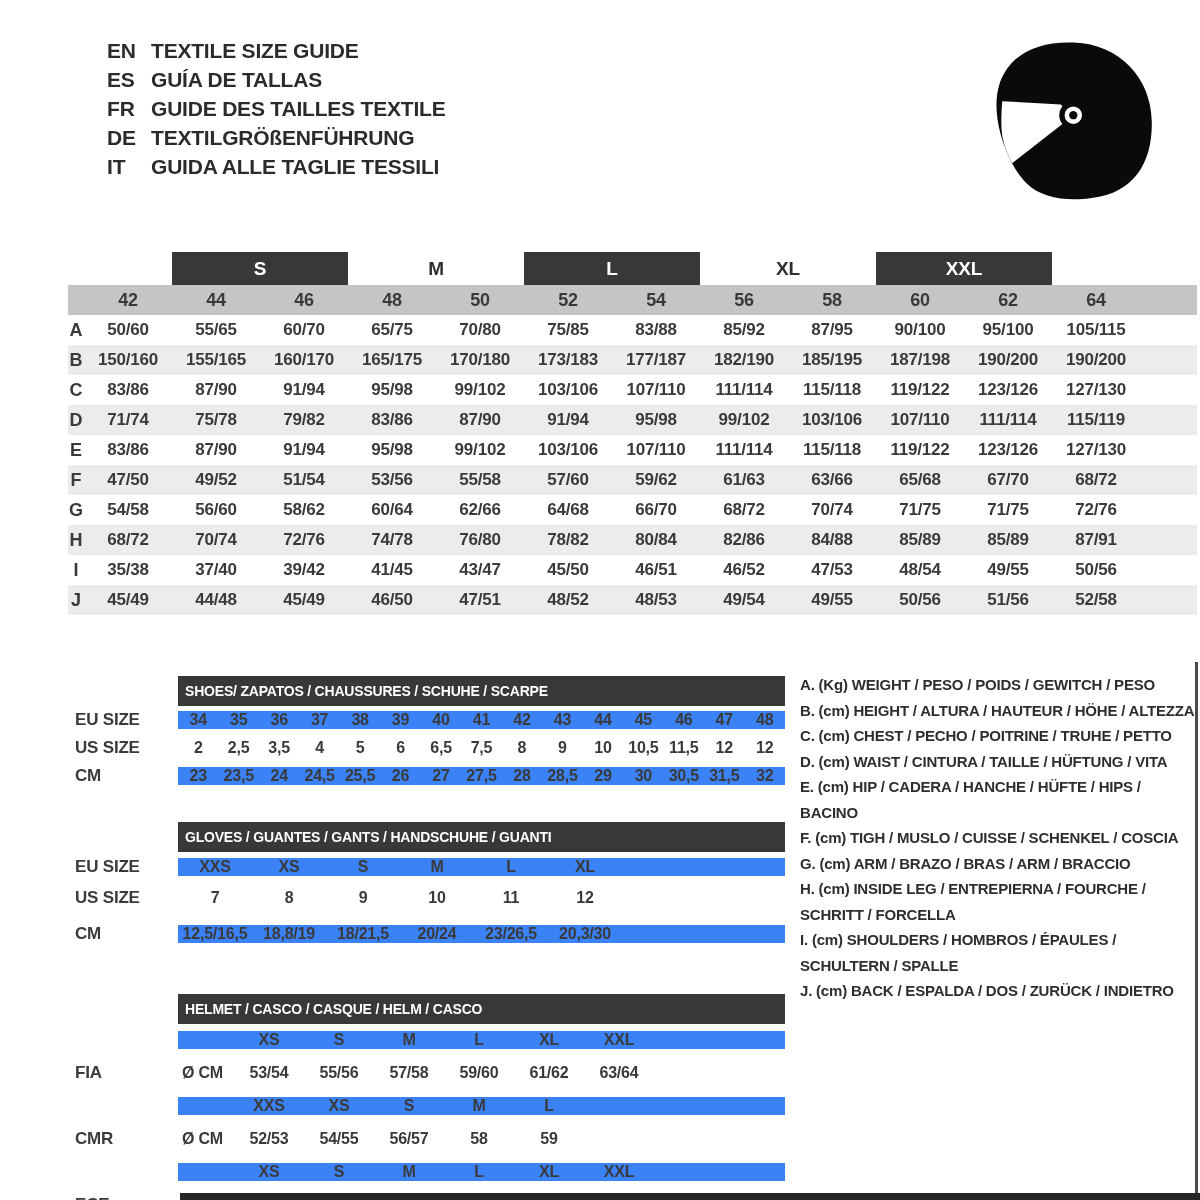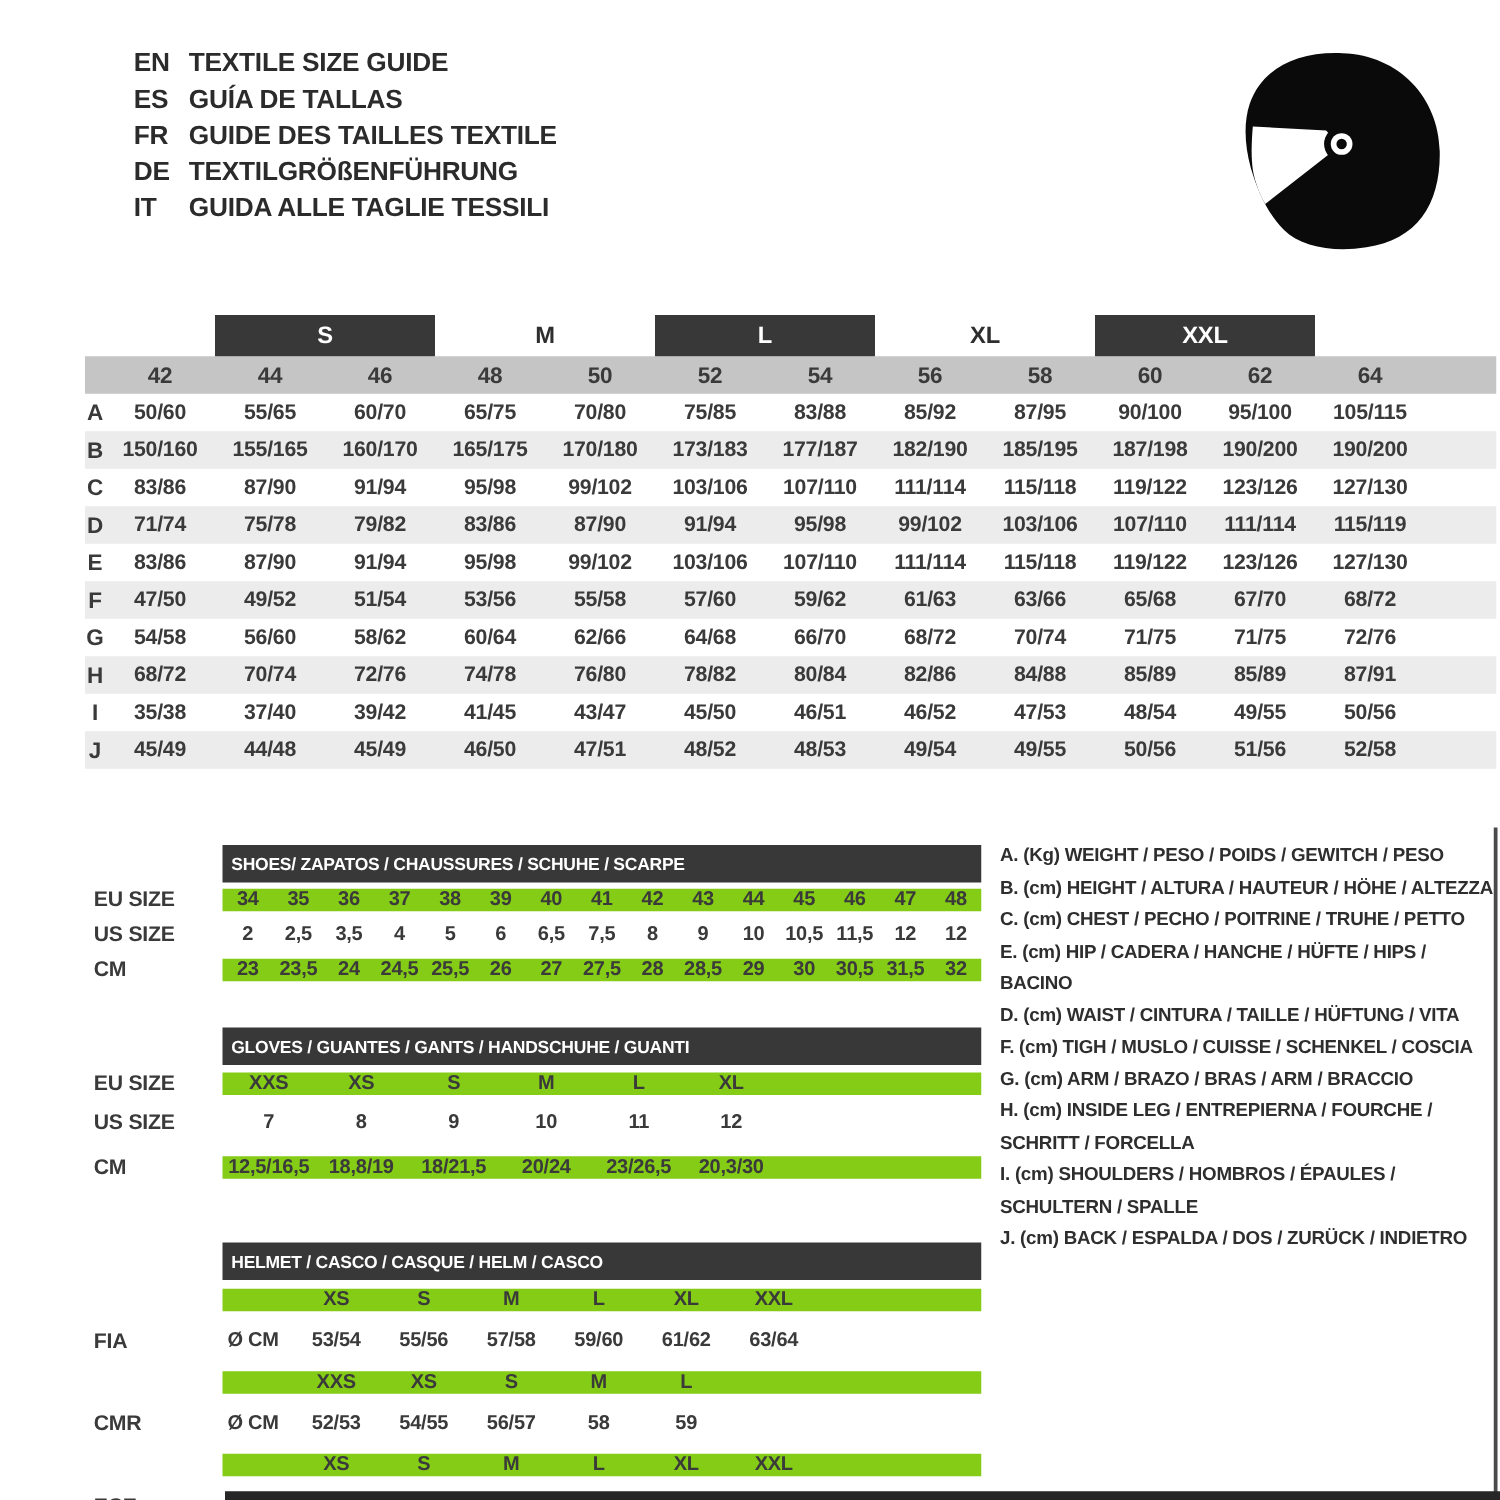--- a/index.html
+++ b/index.html
@@ -31,21 +31,21 @@
 
   
   .sec { position:absolute; left:75px; width:710px; }
   .sec-shoes { top:676px; } .sec-gloves { top:806px;margin-top:16px; } .sec-helmet { top:946px;margin-top:48px; }
   .sec-title-row { display:flex; }
   .sec-gap { width:103px; }
   .sec-title { width:607px; height:30px; background:#383838; color:#ffffff; font-size:14px; display:flex; align-items:center; padding-left:7px; }
   .sec-row { display:flex; align-items:center; }
   .sec-label { width:103px; display:flex; align-items:center; font-size:17px; }
   .sec-vals { width:607px; display:grid; align-items:center; font-size:16px; }
-  .sec-vals.gray { background:#84cc16; }
+  .sec-vals.gray { background:#3b82f6; }
   .sec-vals .cell { text-align:center; }
   .vals-shoes { grid-template-columns:repeat(15,1fr); }
   .vals-gloves { grid-template-columns:repeat(6,74px) 1fr; }
   .vals-helmet { grid-template-columns:56px repeat(6,70px) 1fr; }
   .vals-helmet .cell:first-child { text-align:left; padding-left:4px; }
   .sec-shoes .sec-row { height:28px; }
   .sec-gloves .sec-row { height:29px; }
   .sec-gloves .sec-row:nth-child(3) { height:33px; }
   .sec-gloves .sec-row:nth-child(4) { margin-top:5px; }
   .sec-helmet .sec-row { height:32px; }
@@ -457,22 +457,22 @@
           <span class="cell">60</span>
           <span class="cell">61</span>
         </div>
       </div>
     </div>
 
   <div class="legend">
       <div class="legend-item">A. (Kg) WEIGHT / PESO / POIDS / GEWITCH / PESO</div>
       <div class="legend-item">B. (cm) HEIGHT / ALTURA / HAUTEUR / HÖHE / ALTEZZA</div>
       <div class="legend-item">C. (cm) CHEST / PECHO / POITRINE / TRUHE / PETTO</div>
+      <div class="legend-item">D. (cm) WAIST / CINTURA / TAILLE / HÜFTUNG / VITA</div>
       <div class="legend-item">E. (cm) HIP / CADERA / HANCHE / HÜFTE / HIPS / BACINO</div>
-      <div class="legend-item">D. (cm) WAIST / CINTURA / TAILLE / HÜFTUNG / VITA</div>
       <div class="legend-item">F. (cm) TIGH / MUSLO / CUISSE / SCHENKEL / COSCIA</div>
       <div class="legend-item">G. (cm) ARM / BRAZO / BRAS / ARM / BRACCIO</div>
       <div class="legend-item">H. (cm) INSIDE LEG / ENTREPIERNA / FOURCHE / SCHRITT / FORCELLA</div>
       <div class="legend-item">I. (cm) SHOULDERS / HOMBROS / ÉPAULES / SCHULTERN / SPALLE</div>
       <div class="legend-item">J. (cm) BACK / ESPALDA / DOS / ZURÜCK / INDIETRO</div>
     </div>
 
   <div class="right-line"></div>
   <div class="bottom-bar"></div>
 

